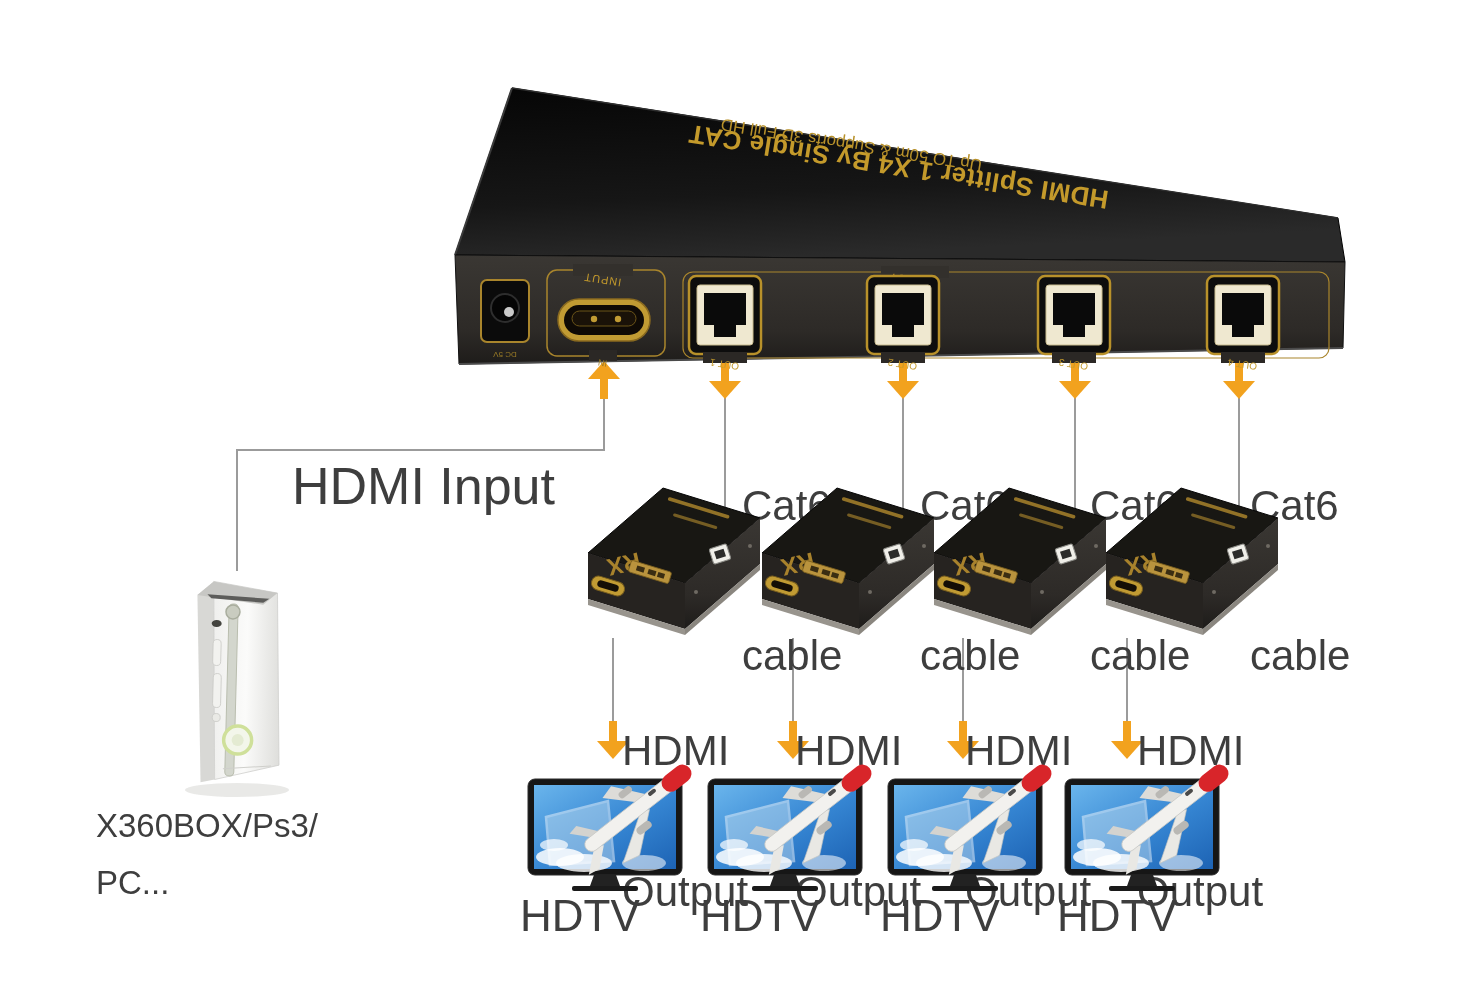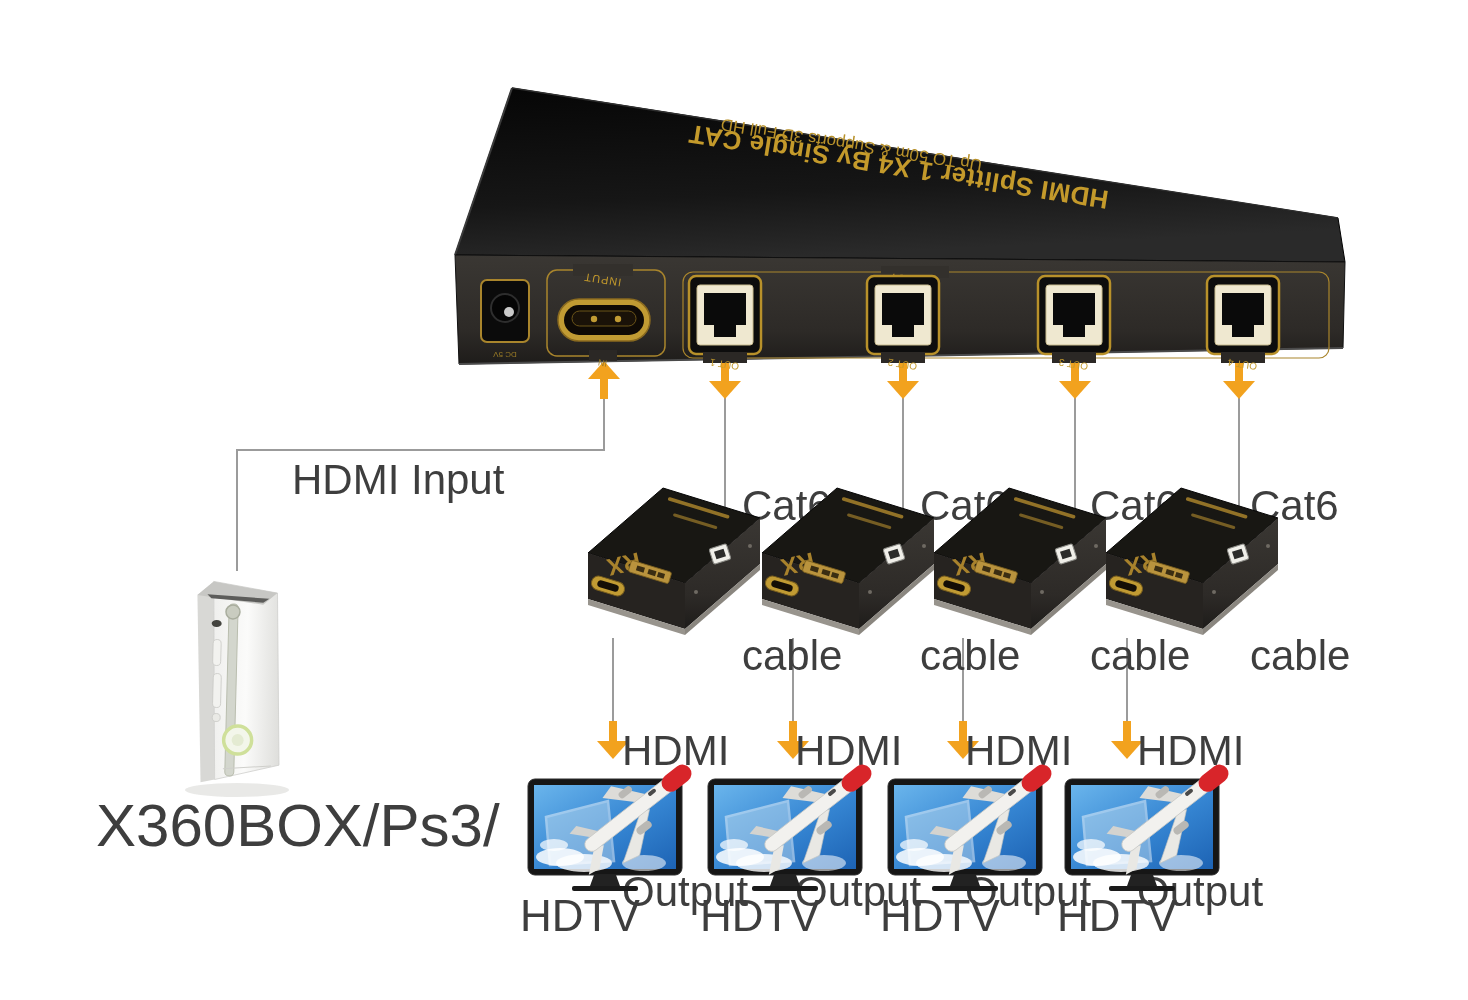--- a/index.html
+++ b/index.html
@@ -15,23 +15,23 @@
   .hline{position:absolute;height:2px;background:#9B9B9B;}
   
   .arr{position:absolute;display:flex;flex-direction:column;align-items:center;width:32px;}
   .arr .stem{width:8px;height:20px;background:var(--arrow-orange);}
   .arr .head{width:0;height:0;border-left:16px solid transparent;border-right:16px solid transparent;border-top:18px solid var(--arrow-orange);}
   .arr.up{flex-direction:column-reverse;}
   .arr.up .head{border-top:none;border-bottom:18px solid var(--arrow-orange);}
   
   .lbl{position:absolute;color:var(--label-text);font-size:42px;line-height:50px;white-space:pre;}
   .lbl.small-gap{line-height:47px;}
-  .hdmi-input-lbl{position:absolute;color:var(--label-text);font-size:42px;}
+  .hdmi-input-lbl{position:absolute;color:var(--label-text);font-size:52px;}
   .hdtv-lbl{position:absolute;width:170px;color:var(--label-text);font-size:44px;}
-  .caption{position:absolute;color:var(--label-text);font-size:60px;line-height:57px;}
+  .caption{position:absolute;color:var(--label-text);font-size:33px;line-height:57px;}
 </style>
 </head>
 <body>
 
 <div class="stage" style="--arrow-orange: #F2A21E; --device-gold: #C49A2B; --label-text: #3E3E3E;">
 
   <svg width="0" height="0">
     <defs>
       <linearGradient id="lidGrad" x1="0" y1="0" x2="0.25" y2="1">
         <stop offset="0" stop-color="#060606"></stop>
@@ -243,20 +243,21 @@
       <circle cx="42" cy="150" r="4" fill="#eaeae6" stroke="#c9c9c5" stroke-width="0.8"></circle>
       <circle cx="64" cy="172" r="14" fill="#f3f6ea" stroke="#cfe09a" stroke-width="3.5"></circle>
       <circle cx="64" cy="172" r="6" fill="#e4ebd2"></circle>
       <line x1="50" y1="196" x2="96" y2="192" stroke="#cccc c8" stroke-width="1"></line>
       <line x1="50" y1="201" x2="98" y2="197" stroke="#cfcfcb" stroke-width="1"></line>
     </g>
   </svg>
 
   <div class="caption" style="left:96px;top:797px;">
     <div>X360BOX/Ps3/</div>
+    <div>PC...</div>
   </div>
 
   <svg class="abs" style="left:437px;top:80px;" width="910" height="295" viewBox="0 0 910 295">
     <polygon points="75,8 901,138 908,182 18,175" fill="url(#lidGrad)" stroke="#000" stroke-width="1"></polygon>
     <line x1="75" y1="8" x2="18" y2="175" stroke="#3b3b3b" stroke-width="2"></line>
     <line x1="75" y1="8" x2="901" y2="138" stroke="#2e2e2e" stroke-width="1.5"></line>
     <polygon points="18,175 908,182 906,268 22,284" fill="url(#frontGrad)" stroke="#111" stroke-width="1"></polygon>
     <line x1="22" y1="284" x2="906" y2="268" stroke="#4a4a4a" stroke-width="2"></line>
 
     <g transform="translate(463,78) rotate(189)" fill="#C49A2B">

